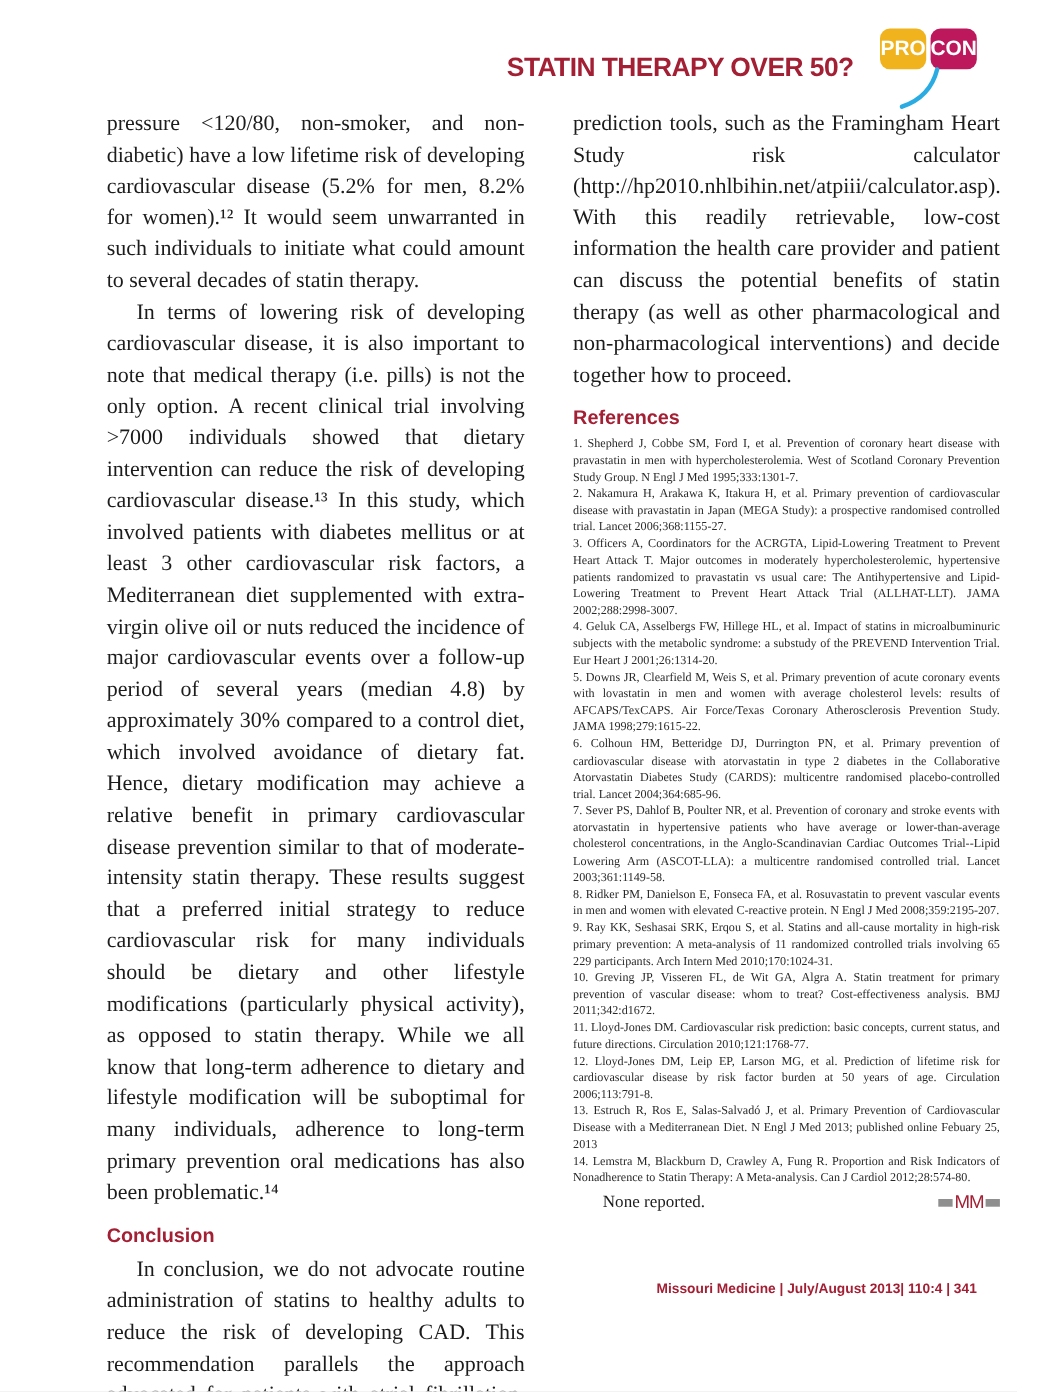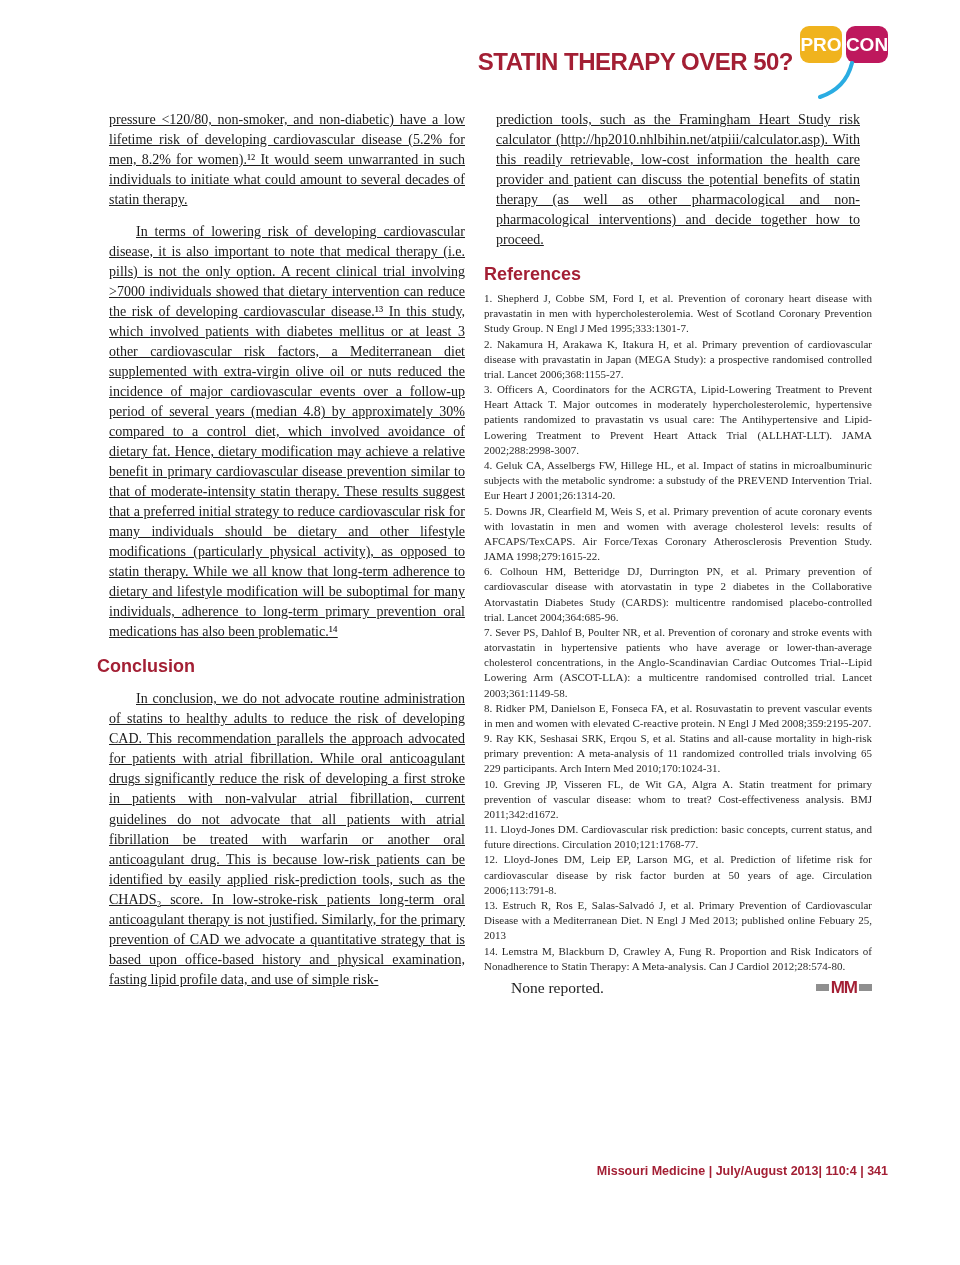--- a/index.html
+++ b/index.html
@@ -16,21 +16,21 @@
 
   
   .header {
     position: absolute;
     top: 26px;
     left: 0;
     right: 72px;
     display: flex;
     justify-content: flex-end;
     align-items: center;
-    gap: 7px;
+    gap: 24px;
   }
   .page-title {
     font-family: "Liberation Sans", sans-serif;
     font-weight: bold;
     font-size: 24px;
     letter-spacing: -0.5px;
     color: #a31f34;
     white-space: nowrap;
   }
   .procon-logo { position: relative; display: flex; gap: 4px; padding-bottom: 34px; }
@@ -40,28 +40,27 @@
     display: flex; align-items: center; justify-content: center;
     font-family: "Liberation Sans", sans-serif;
     font-weight: bold; font-size: 19px; color: #ffffff;
   }
   .logo-pro { background: #f0b31e; }
   .logo-con { background: #be185d; }
   .logo-tail { position: absolute; left: 8px; top: 35px; }
 
   
   .col-left  { position: absolute; left: 97px;  top: 98px; width: 380px; }
-  .col-right { position: absolute; left: 484px; top: 98px; width: 388px; }
+  .col-right { position: absolute; left: 521px; top: 98px; width: 388px; }
 
   .body-text p {
-    margin: 12px;
-    font-size: 14px;
+    margin: 0;
+    font-size: 20px;
     line-height: 1.43;
     text-align: justify;
-    text-decoration: underline;
   }
   .indent { text-indent: 27px; }
 
   .section-heading {
     font-family: Liberation Sans, sans-serif;
     font-weight: bold;
     font-size: 18px;
     color: #a31f34;
     margin: 14px 0 6px 0;
   }
@@ -80,21 +79,21 @@
     align-items: center;
     margin-top: 4px;
     text-align: right;
   }
   .disclosure-text { font-size: 15.5px; text-indent: 27px; margin: 0; }
 
   .mm-logo { display: flex; align-items: center; gap: 2px; }
   .mm-bar { width: 13px; height: 7px; background: #8f8f8f; }
   .mm-text {
     font-family: "Liberation Sans", sans-serif;
-    font-weight: bold;
+    font-weight: normal;
     font-size: 17px;
     letter-spacing: -1px;
     color: #a31f34;
   }
 
   .footer {
     position: absolute;
     right: 72px;
     top: 1164px;
     font-family: "Liberation Sans", sans-serif;

